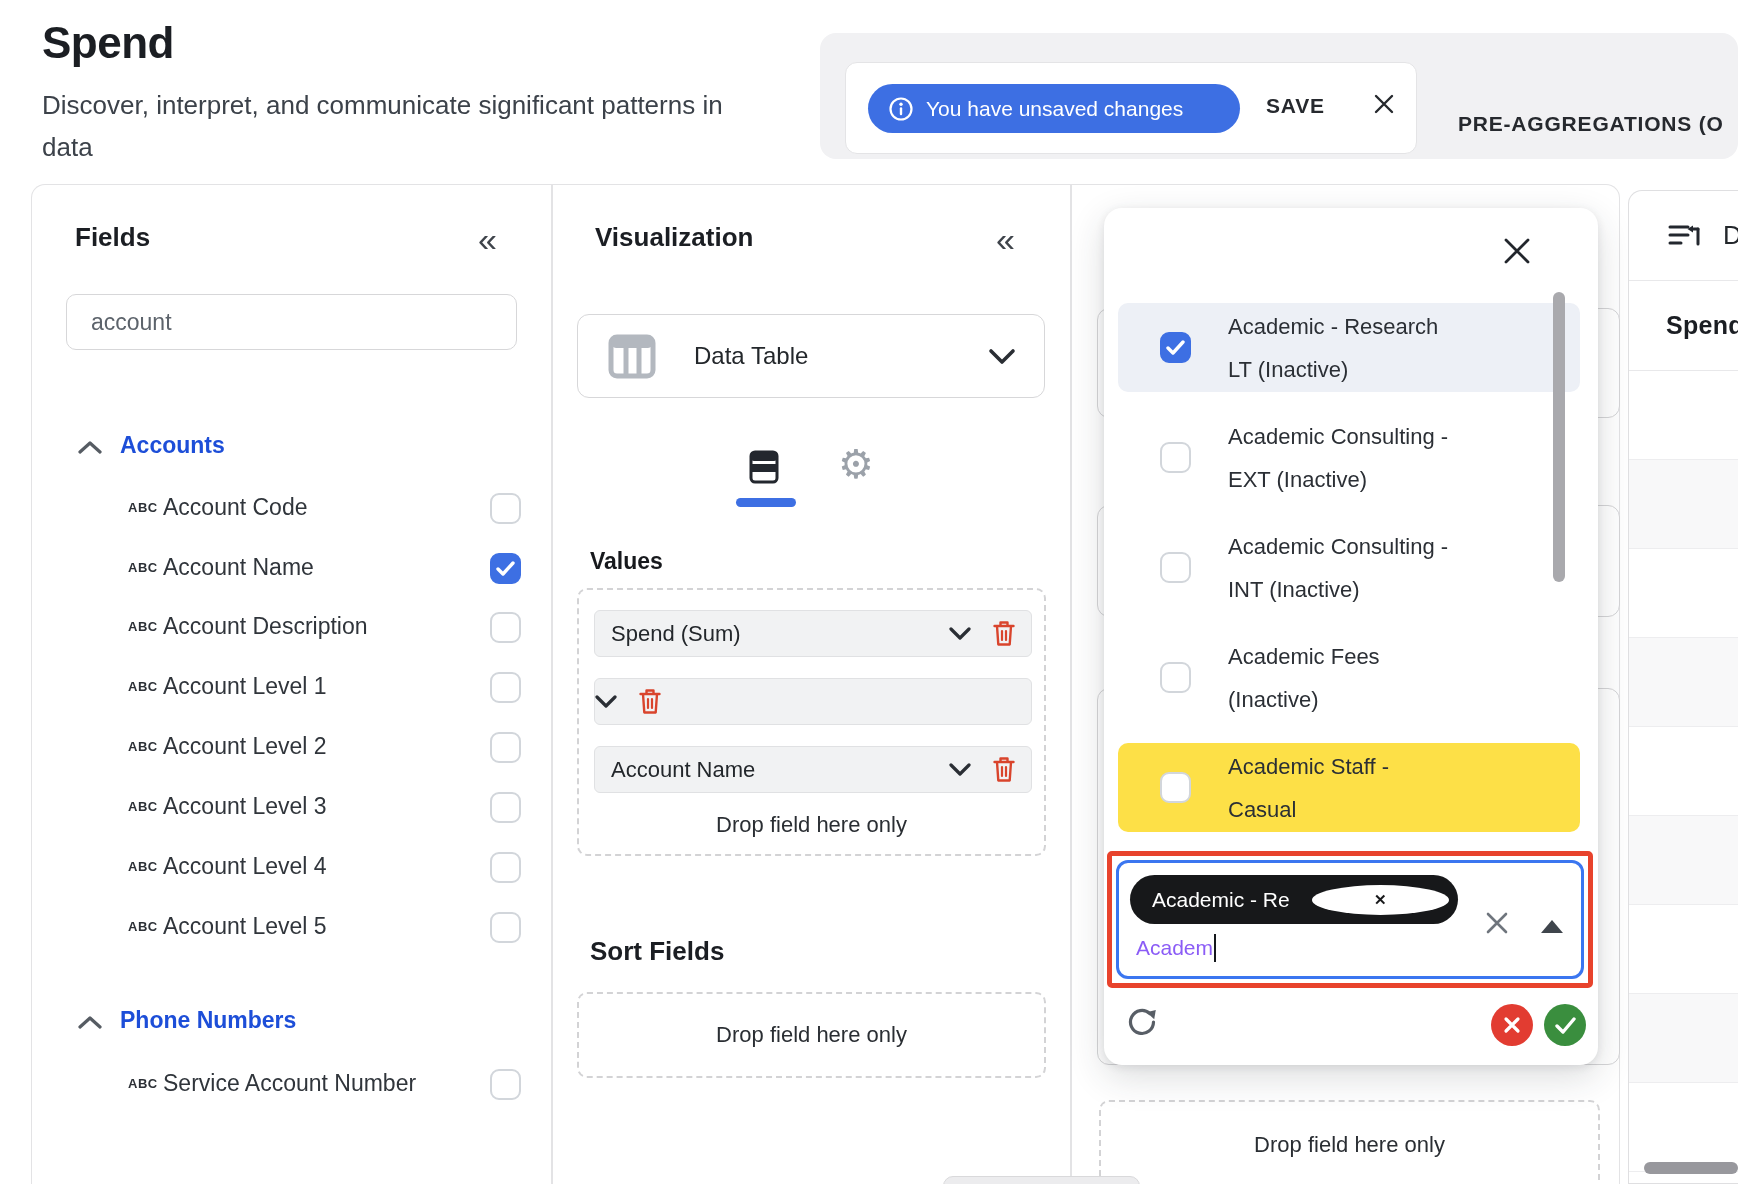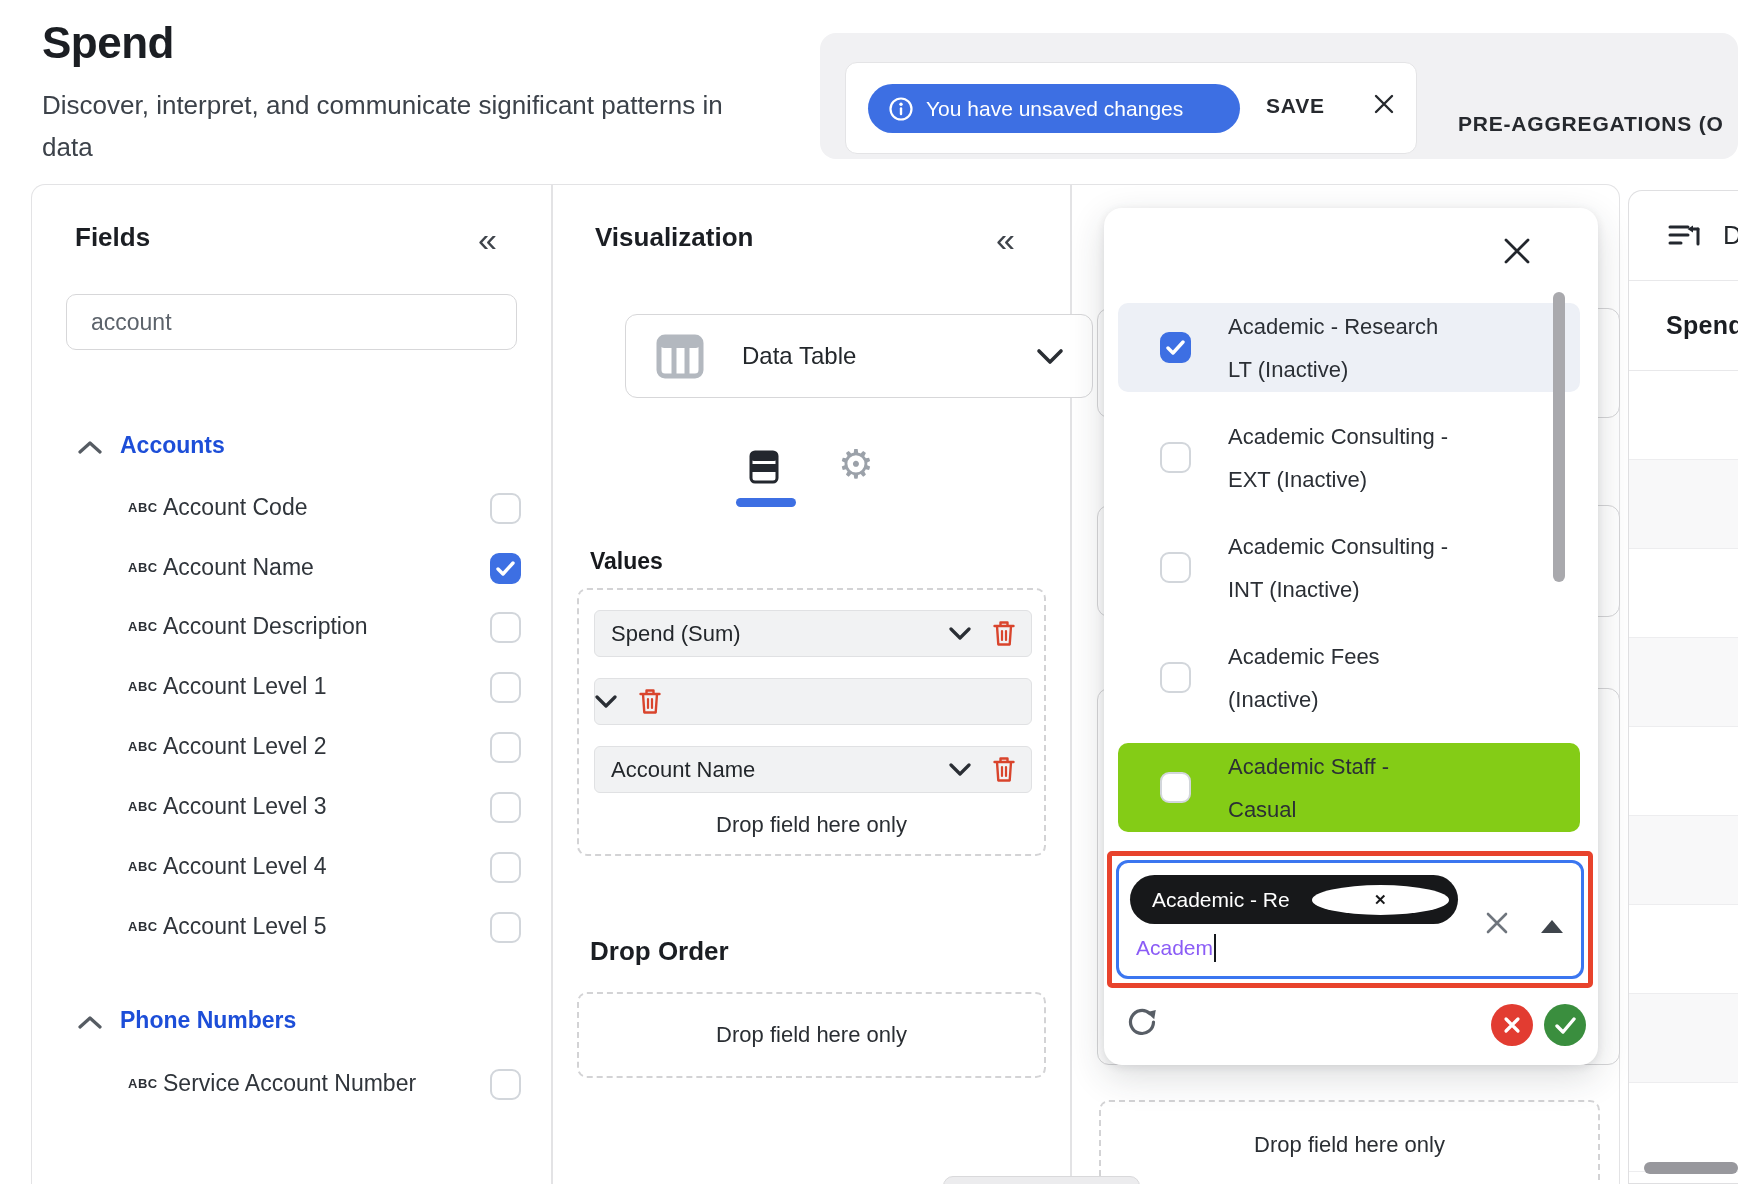--- a/index.html
+++ b/index.html
@@ -30,39 +30,39 @@
   .search-box input{border:none;outline:none;width:100%;height:100%;padding:0 24px;font-size:23px;color:#5c636b;background:transparent;font-family:"Liberation Sans",sans-serif;box-sizing:border-box;border-radius:10px;}
   .sec-head{font-size:23px;font-weight:bold;color:#1d4ed8;}
   .abc-ic{font-size:13px;font-weight:bold;color:#2c3036;letter-spacing:0.5px;}
   .field-label{font-size:23px;color:#30353b;}
   .cb{width:31px;height:31px;border:2px solid #d2d6db;border-radius:9px;background:#fff;box-sizing:border-box;display:flex;align-items:center;justify-content:center;cursor:pointer;}
   .cb svg{display:none;}
   .cb.checked{background:#3d6fe3;border-color:#3d6fe3;}
   .cb.checked svg{display:block;}
 
   
-  .viz-select{left:577px;top:314px;width:468px;height:84px;border:1.5px solid #d7d7d9;border-radius:12px;box-sizing:border-box;display:flex;align-items:center;cursor:pointer;background:#fff;margin-left:48px;}
+  .viz-select{left:577px;top:314px;width:468px;height:84px;border:1.5px solid #d7d7d9;border-radius:12px;box-sizing:border-box;display:flex;align-items:center;cursor:pointer;background:#fff;}
   .viz-select .lbl{font-size:24px;color:#23272b;margin-left:38px;}
   .tab-underline{left:736px;top:498px;width:60px;height:9px;border-radius:5px;}
   .sub-head{font-size:23px;font-weight:bold;color:#17191d;}
   .dashed{border:2.5px dashed #d3d3d5;border-radius:10px;box-sizing:border-box;}
   .pill-field{left:594px;width:438px;height:47px;background:#f1f2f3;border:1px solid #e0e1e3;border-radius:6px;box-sizing:border-box;display:flex;align-items:center;}
   .pill-field .lbl{font-size:22px;color:#23272b;margin-left:16px;flex:1;}
   .drop-hint{font-size:22px;color:#2a2e33;text-align:center;}
   .sort-head{font-size:26px;font-weight:bold;color:#1b1e23;}
 
   
   .bg-box{border:1.5px solid #d5d5d7;border-radius:12px;background:#fff;box-sizing:border-box;}
 
   
   .popup{left:1104px;top:208px;width:494px;height:857px;background:#fff;border-radius:18px;box-shadow:0 12px 36px rgba(40,44,52,0.16),0 2px 8px rgba(40,44,52,0.10);}
   .popup .close-x{left:396px;top:26px;width:34px;height:34px;cursor:pointer;}
   .opt{left:14px;width:462px;height:89px;border-radius:10px;display:flex;align-items:center;}
   .opt.hl1{background:#edf0f6;}
-  .opt.hl2{background:#84cc16;}
+  .opt.hl2{background:#fde047;}
   .opt .cb{margin-left:42px;}
   .opt .txt{margin-left:37px;width:240px;font-size:22px;line-height:43px;color:#2b2f35;}
   .pop-scroll{left:449px;top:84px;width:12px;height:290px;border-radius:6px;background:#a9a9ad;}
   .ann-rect{left:3px;top:643px;width:486px;height:137px;border:5px solid #e8432c;border-radius:5px;box-sizing:border-box;pointer-events:none;}
   .combo{left:12px;top:652px;width:468px;height:119px;border:3px solid #3b76f0;border-radius:12px;background:#fff;box-sizing:border-box;}
   .chip{left:26px;top:667px;width:328px;height:49px;border-radius:25px;display:flex;align-items:center;}
   .chip span{color:#fff;font-size:21px;margin-left:22px;flex:1;white-space:nowrap;overflow:hidden;}
   .chip .del{width:30px;height:30px;border-radius:50%;background:#fff;color:#17181a;font-size:15px;font-weight:bold;display:flex;align-items:center;justify-content:center;margin-right:9px;cursor:pointer;}
   .combo-clear{left:380px;top:702px;width:26px;height:26px;cursor:pointer;}
   .caret-up{left:437px;top:712px;width:0;height:0;border-left:11px solid transparent;border-right:11px solid transparent;border-bottom:13px solid #3f454c;cursor:pointer;}
@@ -250,21 +250,21 @@
         <svg width="22" height="27" viewBox="0 0 22 27">
           <path d="M1.5 6h19" stroke="#d9442c" stroke-width="2.4" stroke-linecap="round"></path>
           <path d="M7.5 6V2.5h7V6" fill="none" stroke="#d9442c" stroke-width="2.4" stroke-linejoin="round"></path>
           <path d="M4 6l1.3 18.5h11.4L18 6" fill="none" stroke="#d9442c" stroke-width="2.4" stroke-linejoin="round"></path>
           <path d="M9 11v9 M13 11v9" stroke="#d9442c" stroke-width="2.2" stroke-linecap="round"></path>
         </svg>
       </span>
   </div>
   <div class="abs drop-hint" style="left:577px;top:812px;width:469px;">Drop field here only</div>
 
-  <div class="abs sort-head" style="left:590px;top:936px;">Drop Order</div>
+  <div class="abs sort-head" style="left:590px;top:936px;">Sort Fields</div>
   <div class="abs dashed" style="left:577px;top:992px;width:469px;height:86px;"></div>
   <div class="abs drop-hint" style="left:577px;top:1022px;width:469px;">Drop field here only</div>
 
   <div class="abs bg-box" style="left:1097px;top:308px;width:523px;height:110px;"></div>
   <div class="abs bg-box" style="left:1097px;top:505px;width:523px;height:112px;"></div>
   <div class="abs bg-box" style="left:1097px;top:688px;width:523px;height:377px;"></div>
   <div class="abs dashed" style="left:1099px;top:1100px;width:501px;height:120px;"></div>
   <div class="abs drop-hint" style="left:1099px;top:1132px;width:501px;">Drop field here only</div>
 
   <div class="abs popup">

